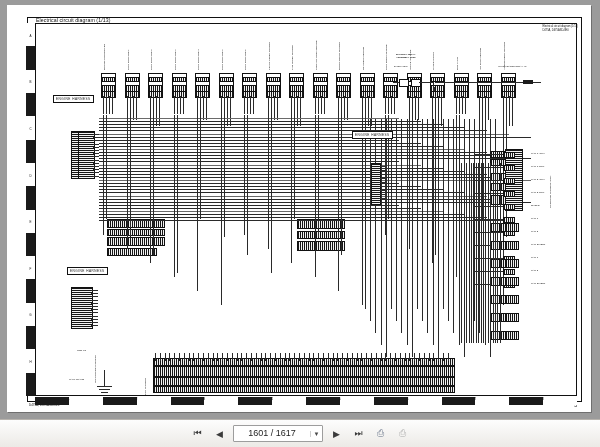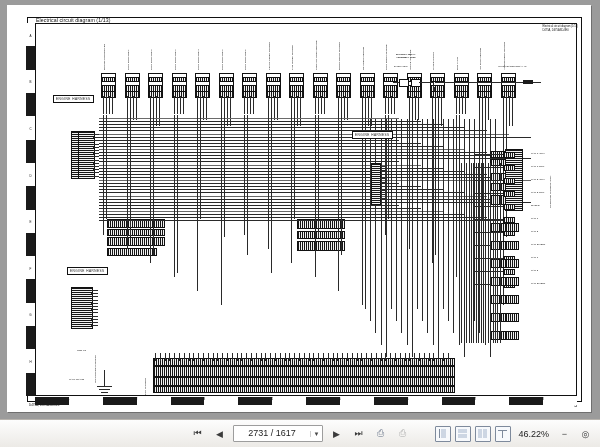--- a/index.html
+++ b/index.html
@@ -790,45 +790,24 @@
 
     </div>
   </div>
 
   <div class="toolbar">
 
     <div class="tb-center">
       <div class="tbtn">⏮</div>
       <div class="tbtn">◀</div>
       <div class="pagebox">
-        <div class="pnum">2731 / 1617</div>
+        <div class="pnum">1601 / 1617</div>
         <div class="caret">▼</div>
       </div>
       <div class="tbtn">▶</div>
       <div class="tbtn">⏭</div>
       <div class="tbtn ico">⎙</div>
       <div class="tbtn dim">⎙</div>
     </div>
 
-    <div class="tb-right">
-      <div class="vmode">
-        <i style="left:3px;top:2px;width:1px;height:9px;"></i>
-        <i style="left:5px;top:2px;width:5px;height:9px;background:#cdd6e3;"></i>
-      </div>
-      <div class="vmode">
-        <i style="left:2px;top:2px;width:9px;height:4px;background:#cdd6e3;"></i>
-        <i style="left:2px;top:7px;width:9px;height:4px;background:#cdd6e3;"></i>
-      </div>
-      <div class="vmode">
-        <i style="left:2px;top:2px;width:4px;height:9px;background:#cdd6e3;"></i>
-        <i style="left:7px;top:2px;width:4px;height:9px;background:#cdd6e3;"></i>
-      </div>
-      <div class="vmode">
-        <i style="left:2px;top:3px;width:9px;height:1px;"></i>
-        <i style="left:6px;top:4px;width:1px;height:7px;"></i>
-      </div>
-      <div class="zoomtxt">46.22%</div>
-      <div class="tbtn">−</div>
-      <div class="tbtn">◎</div>
-    </div>
 
   </div>
 </div>
 
 </body></html>

